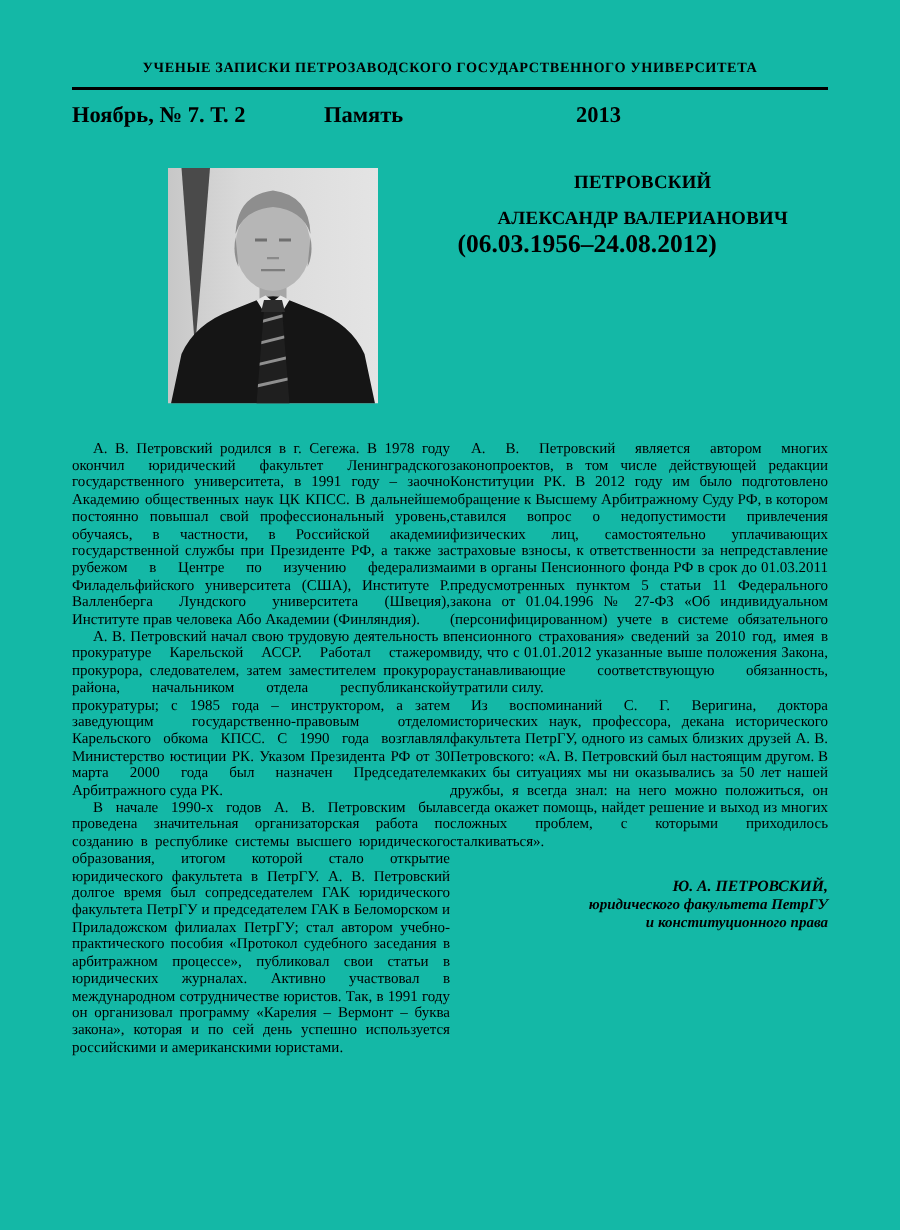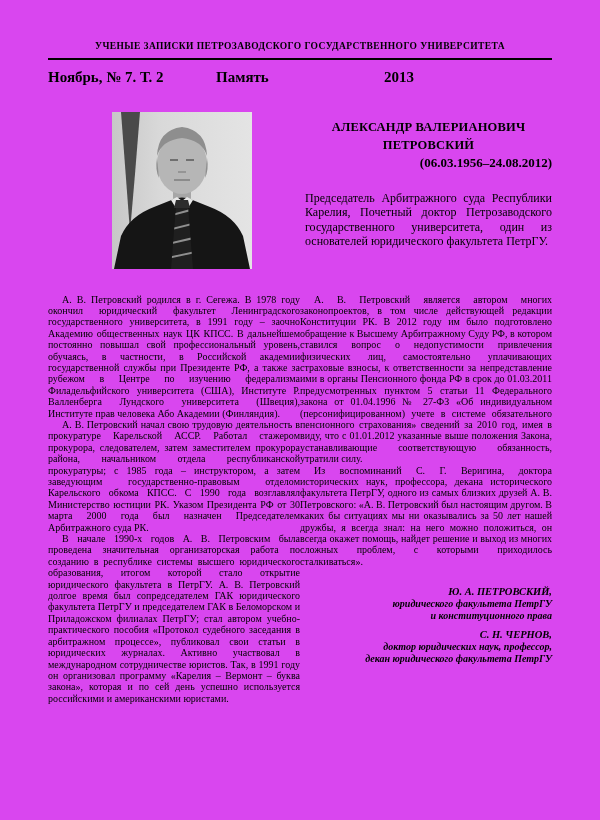--- a/index.html
+++ b/index.html
@@ -1,18 +1,18 @@
 <!DOCTYPE html>
 <html lang="ru"><head>
 <meta charset="utf-8">
 <style>
   html,body{margin:0;padding:0;background:#777;}
   .page{
     position:relative; width:600px; height:820px; margin:0 auto;
-    background:#d946ef; color:#000;
+    background:#14b8a6; color:#000;
     font-family:"Liberation Serif","DejaVu Serif",serif;
     box-sizing:border-box; padding:40px 48px 0 48px; overflow:hidden;
   }
   .masthead-title{
     text-align:center; font-weight:bold; font-size:9.5px; letter-spacing:.4px;
     line-height:12px;
   }
   .masthead-rule{ height:1.5px; background:#000; margin-top:6px; }
   .issue-row{
     display:flex; align-items:baseline; margin-top:9px;
@@ -24,21 +24,21 @@
 
   .intro{ display:flex; margin-top:26px; }
   .photo-cell{ width:248px; flex:0 0 248px; }
   .photo-frame{ width:140px; height:157px; margin-left:64px; display:block; }
   .title-cell{ flex:1; margin-left:9px; }
   .person-name{
     text-align:center; font-weight:bold; font-size:12.5px; line-height:18px;
     margin-top:6px; letter-spacing:.2px;
   }
   .person-dates{
-    text-align:right; font-weight:bold; font-size:13px; line-height:18px;
+    text-align:left; font-weight:bold; font-size:17px; line-height:18px;
   }
   .person-position{
     margin:19px 0 0 0; font-size:12px; line-height:14.6px; text-align:justify;
   }
 
   .columns{ display:flex; margin-top:25px; }
   .col{ flex:1; font-size:10px; line-height:11.4px; }
   .col p{ margin:0; text-indent:14px; text-align:justify; }
 
   .signatures{ margin-top:18px; text-align:right;font-weight:bold; }
@@ -90,45 +90,39 @@
         <g clip-path="url(#tieclip)">
           <line x1="56" y1="104" x2="86" y2="96" stroke="#8f8f8f" stroke-width="2"></line>
           <line x1="56" y1="118" x2="88" y2="110" stroke="#8f8f8f" stroke-width="2"></line>
           <line x1="56" y1="132" x2="90" y2="124" stroke="#8f8f8f" stroke-width="2"></line>
           <line x1="56" y1="146" x2="92" y2="138" stroke="#8f8f8f" stroke-width="2"></line>
         </g>
         <polygon points="64,88 76,88 78,96 62,96" fill="#2c2c2c"></polygon>
       </svg>
     </div>
     <div class="title-cell">
+      <div class="person-name" style="margin-top:0">ПЕТРОВСКИЙ</div>
       <div class="person-name">АЛЕКСАНДР ВАЛЕРИАНОВИЧ</div>
-      <div class="person-name" style="margin-top:0">ПЕТРОВСКИЙ</div>
       <div class="person-dates">(06.03.1956–24.08.2012)</div>
-      <p class="person-position">Председатель Арбитражного суда Республики Карелия, Почетный доктор Петрозаводского государственного университета, один из основателей юридического факультета ПетрГУ.</p>
     </div>
   </div>
 
   <div class="columns">
     <div class="col">
       <p>А. В. Петровский родился в г. Сегежа. В 1978 году окончил юридический факультет Ленинградского государственного университета, в 1991 году – заочно Академию общественных наук ЦК КПСС. В дальнейшем постоянно повышал свой профессиональный уровень, обучаясь, в частности, в Российской академии государственной службы при Президенте РФ, а также за рубежом в Центре по изучению федерализма Филадельфийского университета (США), Институте Р. Валленберга Лундского университета (Швеция), Институте прав человека Або Академии (Финляндия).</p>
       <p>А. В. Петровский начал свою трудовую деятельность в прокуратуре Карельской АССР. Работал стажером прокурора, следователем, затем заместителем прокурора района, начальником отдела республиканской прокуратуры; с 1985 года – инструктором, а затем заведующим государственно-правовым отделом Карельского обкома КПСС. С 1990 года возглавлял Министерство юстиции РК. Указом Президента РФ от 30 марта 2000 года был назначен Председателем Арбитражного суда РК.</p>
       <p>В начале 1990-х годов А. В. Петровским была проведена значительная организаторская работа по созданию в республике системы высшего юридического образования, итогом которой стало открытие юридического факультета в ПетрГУ. А. В. Петровский долгое время был сопредседателем ГАК юридического факультета ПетрГУ и председателем ГАК в Беломорском и Приладожском филиалах ПетрГУ; стал автором учебно-практического пособия «Протокол судебного заседания в арбитражном процессе», публиковал свои статьи в юридических журналах. Активно участвовал в международном сотрудничестве юристов. Так, в 1991 году он организовал программу «Карелия – Вермонт – буква закона», которая и по сей день успешно используется российскими и американскими юристами.</p>
     </div>
     <div class="col">
       <p>А. В. Петровский является автором многих законопроектов, в том числе действующей редакции Конституции РК. В 2012 году им было подготовлено обращение к Высшему Арбитражному Суду РФ, в котором ставился вопрос о недопустимости привлечения физических лиц, самостоятельно уплачивающих страховые взносы, к ответственности за непредставление ими в органы Пенсионного фонда РФ в срок до 01.03.2011 предусмотренных пунктом 5 статьи 11 Федерального закона от 01.04.1996 № 27-ФЗ «Об индивидуальном (персонифицированном) учете в системе обязательного пенсионного страхования» сведений за 2010 год, имея в виду, что с 01.01.2012 указанные выше положения Закона, устанавливающие соответствующую обязанность, утратили силу.</p>
       <p>Из воспоминаний С. Г. Веригина, доктора исторических наук, профессора, декана исторического факультета ПетрГУ, одного из самых близких друзей А. В. Петровского: «А. В. Петровский был настоящим другом. В каких бы ситуациях мы ни оказывались за 50 лет нашей дружбы, я всегда знал: на него можно положиться, он всегда окажет помощь, найдет решение и выход из многих сложных проблем, с которыми приходилось сталкиваться».</p>
 
       <div class="signatures">
         <div class="sig-block">
           <div class="sig-name">Ю. А. ПЕТРОВСКИЙ,</div>
           <div class="sig-role">юридического факультета ПетрГУ</div>
           <div class="sig-role">и конституционного права</div>
         </div>
-        <div class="sig-block">
-          <div class="sig-name">С. Н. ЧЕРНОВ,</div>
-          <div class="sig-role">доктор юридических наук, профессор,</div>
-          <div class="sig-role">декан юридического факультета ПетрГУ</div>
-        </div>
       </div>
     </div>
   </div>
 
 </div>
 
 </body></html>

